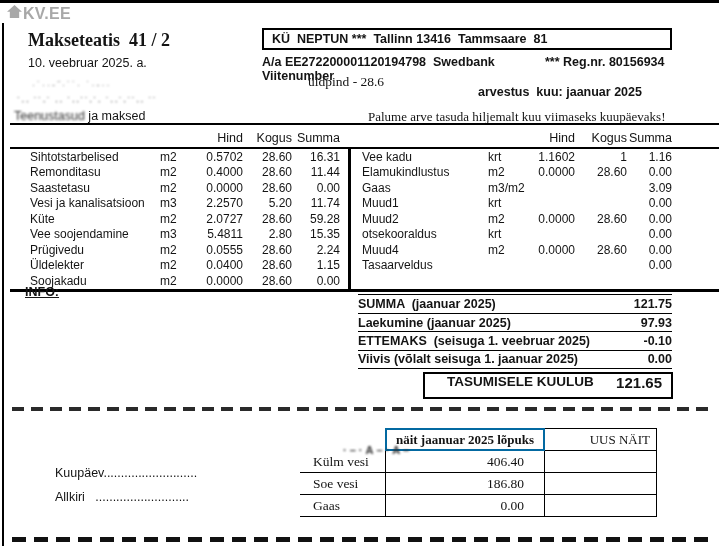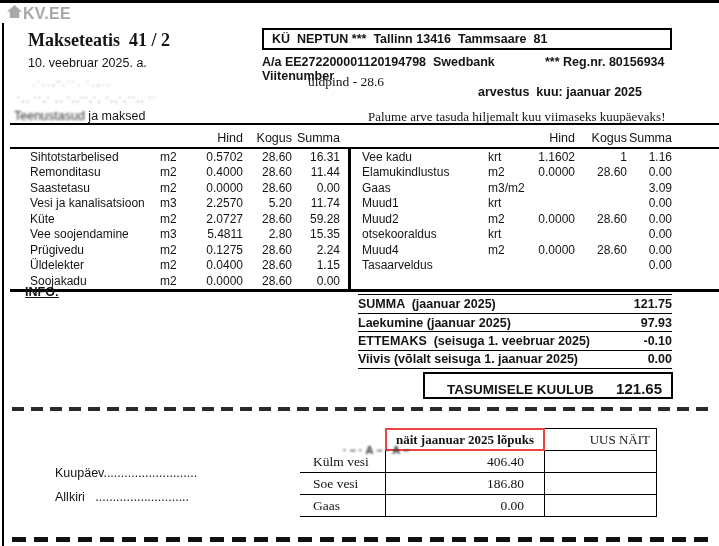--- a/index.html
+++ b/index.html
@@ -58,35 +58,35 @@
   .v-div { left:348px; top:148px; width:2.5px; height:142px; }
 
   .info { left:25px; top:285px; font-size:12.5px; text-decoration:underline; }
 
   
   .summary { position:absolute; left:358px; top:294px; width:314px; }
   .sum-row { display:flex; justify-content:space-between; align-items:center;
              height:18.7px; border-top:1.6px solid #000; font-weight:bold; font-size:12.5px; white-space:pre; }
   .summary .last { border-bottom:1.6px solid #000; }
   .total-box { left:423px; top:372px; width:250px; height:27px; border:2.5px solid #000;
-               display:flex; align-items:flex-end; }
+               display:flex; align-items:flex-start; }
   .total-box .lbl { margin-left:22px; font-weight:bold; font-size:13.5px; }
   .total-box .val { margin-left:auto; margin-right:9px; font-weight:bold; font-size:15px; }
 
   .dash-mid { left:12px; top:407px; width:700px; height:3.5px;
               background:repeating-linear-gradient(90deg,#2a2a2a 0 12px,transparent 12px 19px); }
   .dash-bot { left:12px; top:537px; width:700px; height:5px;
               background:repeating-linear-gradient(90deg,#111 0 14px,transparent 14px 22px); }
 
   
   .meters { position:absolute; left:300px; top:428px; display:grid;
             grid-template-columns:85px 160px 112px; grid-template-rows:23px 22px 22px 22px;
             font-family:"Liberation Serif", serif; font-size:13.5px; }
   .m-cell { display:flex; align-items:center; }
-  .m-h1 { border:2px solid #ef4444; justify-content:center; font-weight:bold; font-size:13px; }
+  .m-h1 { border:2px solid #0369a1; justify-content:center; font-weight:bold; font-size:13px; }
   .m-h2 { border:1.2px solid #000; border-left:none; justify-content:flex-end; padding-right:6px; font-size:13px;text-align:right; }
   .m-label { border-bottom:1.5px solid #000; padding-left:13px; }
   .m-val { border-left:1.5px solid #000; border-right:1.5px solid #000; border-bottom:1.5px solid #000;
            justify-content:flex-end; padding-right:20px;text-align:center; }
   .m-empty { border-right:1.2px solid #000; border-bottom:1.2px solid #000; }
   .m-redact { left:343px; top:444px; font-size:11px; font-weight:bold; letter-spacing:3px;
               color:#2e2e2e; filter:blur(1.2px); }
 
   .sig1 { left:55px; top:466px; font-size:12.5px; }
   .sig2 { left:55px; top:490px; font-size:12.5px; }
@@ -143,21 +143,21 @@
 <div class="rule" style="left:10px; top:146.5px; width:709px; height:2.5px;"></div>
 <div class="rule v-div"></div>
 
 <div class="svc-table L" style="left:30px; top:150px; width:310px;">
   <div class="svc-row"><span class="cl">Sihtotstarbelised</span><span class="cu">m2</span><span class="ch">0.5702</span><span class="ck">28.60</span><span class="cs">16.31</span></div>
   <div class="svc-row"><span class="cl">Remonditasu</span><span class="cu">m2</span><span class="ch">0.4000</span><span class="ck">28.60</span><span class="cs">11.44</span></div>
   <div class="svc-row"><span class="cl">Saastetasu</span><span class="cu">m2</span><span class="ch">0.0000</span><span class="ck">28.60</span><span class="cs">0.00</span></div>
   <div class="svc-row"><span class="cl">Vesi ja kanalisatsioon</span><span class="cu">m3</span><span class="ch">2.2570</span><span class="ck">5.20</span><span class="cs">11.74</span></div>
   <div class="svc-row"><span class="cl">Küte</span><span class="cu">m2</span><span class="ch">2.0727</span><span class="ck">28.60</span><span class="cs">59.28</span></div>
   <div class="svc-row"><span class="cl">Vee soojendamine</span><span class="cu">m3</span><span class="ch">5.4811</span><span class="ck">2.80</span><span class="cs">15.35</span></div>
-  <div class="svc-row"><span class="cl">Prügivedu</span><span class="cu">m2</span><span class="ch">0.1275</span><span class="ck">28.60</span><span class="cs">2.24</span></div>
+  <div class="svc-row"><span class="cl">Prügivedu</span><span class="cu">m2</span><span class="ch">0.0555</span><span class="ck">28.60</span><span class="cs">2.24</span></div>
   <div class="svc-row"><span class="cl">Üldelekter</span><span class="cu">m2</span><span class="ch">0.0400</span><span class="ck">28.60</span><span class="cs">1.15</span></div>
   <div class="svc-row"><span class="cl">Soojakadu</span><span class="cu">m2</span><span class="ch">0.0000</span><span class="ck">28.60</span><span class="cs">0.00</span></div>
 </div>
 
 <div class="svc-table R" style="left:362px; top:150px; width:310px;">
   <div class="svc-row"><span class="cl">Vee kadu</span><span class="cu">krt</span><span class="ch">1.1602</span><span class="ck">1</span><span class="cs">1.16</span></div>
   <div class="svc-row"><span class="cl">Elamukindlustus</span><span class="cu">m2</span><span class="ch">0.0000</span><span class="ck">28.60</span><span class="cs">0.00</span></div>
   <div class="svc-row"><span class="cl">Gaas</span><span class="cu">m3/m2</span><span class="ch"></span><span class="ck"></span><span class="cs">3.09</span></div>
   <div class="svc-row"><span class="cl">Muud1</span><span class="cu">krt</span><span class="ch"></span><span class="ck"></span><span class="cs">0.00</span></div>
   <div class="svc-row"><span class="cl">Muud2</span><span class="cu">m2</span><span class="ch">0.0000</span><span class="ck">28.60</span><span class="cs">0.00</span></div>

